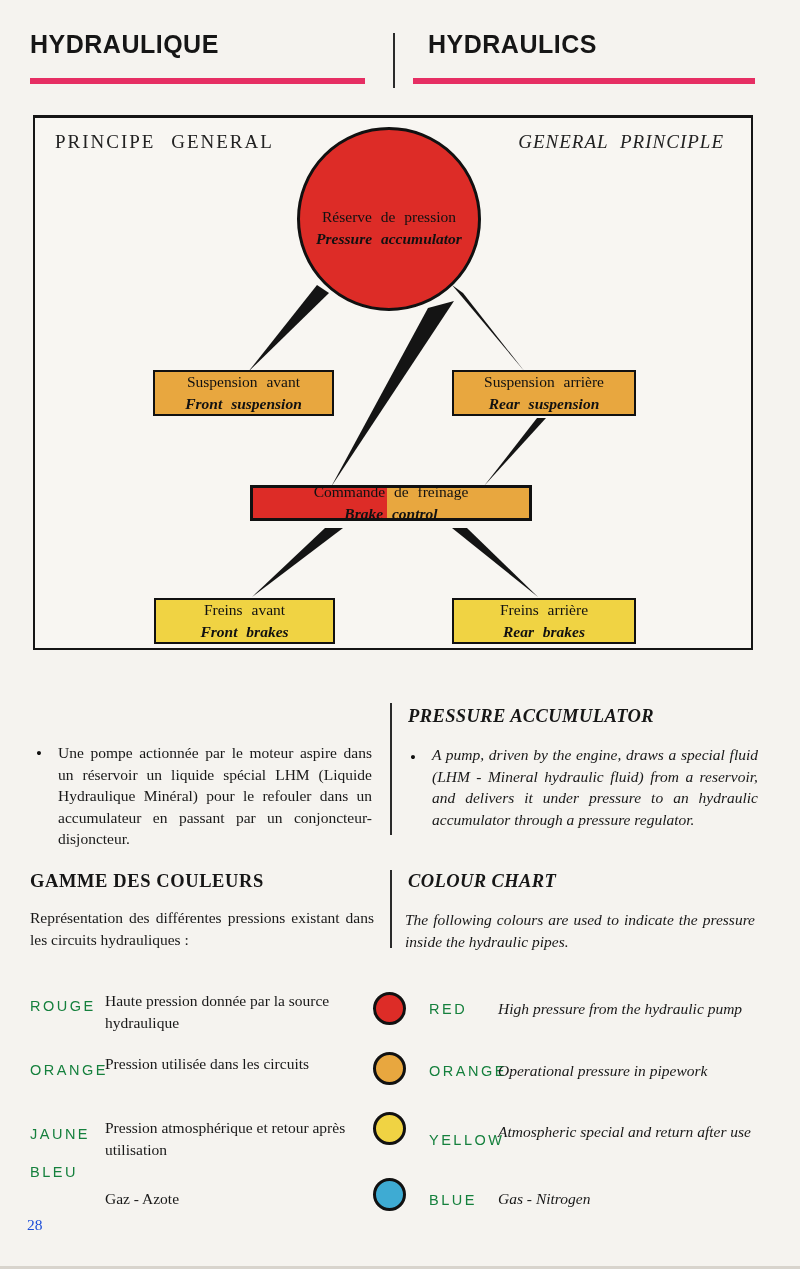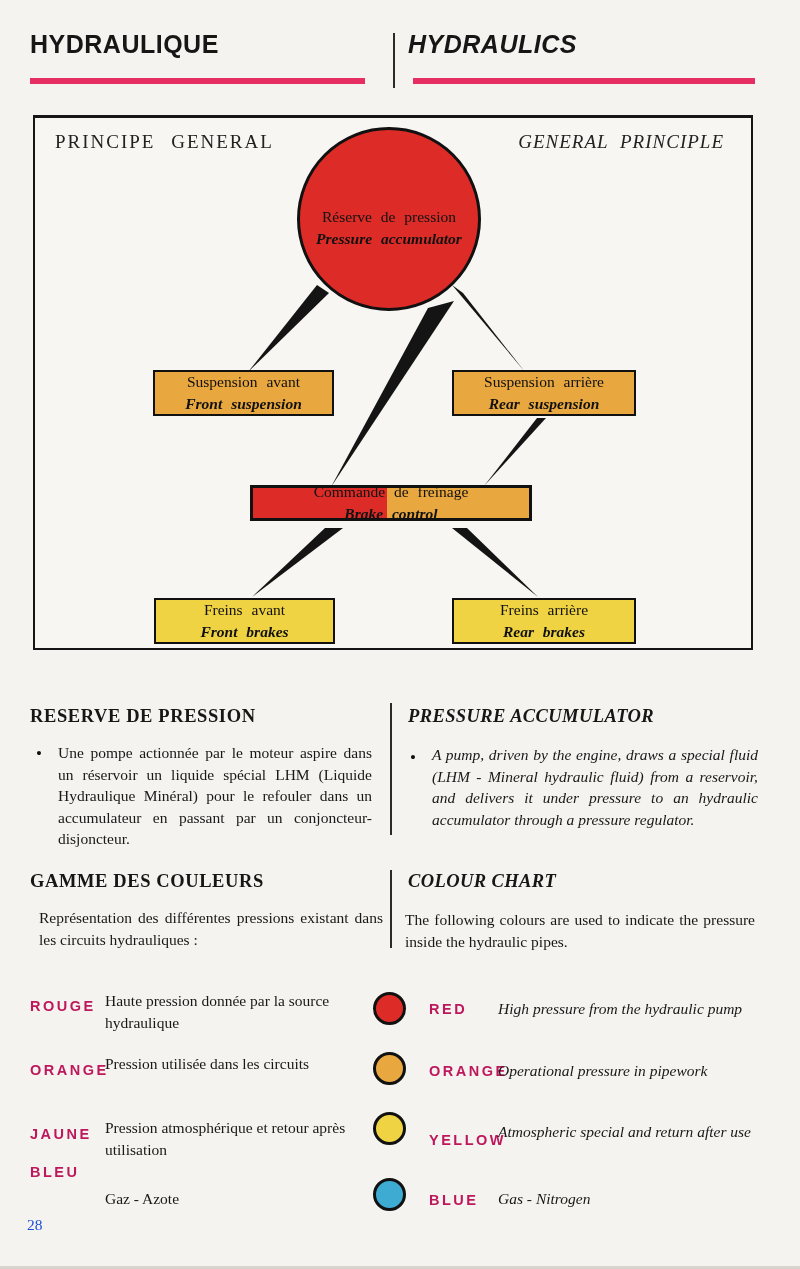--- a/index.html
+++ b/index.html
@@ -3,22 +3,22 @@
 <meta charset="utf-8">
 <style>
   * { margin:0; padding:0; box-sizing:border-box; }
   html,body { width:800px; }
   body { font-family:"Liberation Serif", serif; color:#1b1b1b; }
   .page { position:relative; width:800px; height:1269px; background:#f5f3ef; overflow:hidden; }
 
   
   .h-title-fr { position:absolute; left:30px; top:30px; font-family:"Liberation Sans",sans-serif;
                 font-weight:bold; font-size:25px; letter-spacing:.5px; color:#161616; }
-  .h-title-en { position:absolute; left:408px; top:30px; font-family:"Liberation Sans",sans-serif;
-                font-weight:bold; font-style:italic; font-size:25px; letter-spacing:.5px; color:#161616; }
+  .h-title-en { position:absolute; left:428px; top:30px; font-family:"Liberation Sans",sans-serif;
+                font-weight:bold; font-size:25px; letter-spacing:.5px; color:#161616; }
   .h-divider { position:absolute; left:393px; top:33px; width:2px; height:55px; background:#2a2a2a; }
   .h-bar { position:absolute; top:78px; height:6px; }
   .h-bar.left { left:30px; width:335px; }
   .h-bar.right { left:413px; width:342px; }
 
   
   .d-frame { position:absolute; left:33px; top:115px; width:720px; height:535px;
              border:2px solid #151515; border-top-width:3px; background:#f8f6f2; }
   .d-title-fr { position:absolute; left:55px; top:131px; font-size:19px; letter-spacing:2px; word-spacing:9px; color:#222; }
   .d-title-en { position:absolute; right:76px; top:131px; font-size:19px; font-style:italic; letter-spacing:1px; word-spacing:6px; color:#222; }
@@ -48,26 +48,26 @@
   .sec-divider { position:absolute; left:390px; width:2px; background:#2a2a2a; }
   .sec-div-1 { top:703px; height:132px; }
   .sec-div-2 { top:870px; height:78px; }
 
   .sec-head-fr { position:absolute; left:30px; font-size:18.5px; font-weight:bold; letter-spacing:.6px; color:#161616; }
   .sec-head-en { position:absolute; left:408px; font-size:18.5px; font-weight:bold; font-style:italic; letter-spacing:.4px; color:#161616; }
   .bullet { position:absolute; font-size:17px; color:#111; }
   .sec-body { position:absolute; font-size:15.5px; line-height:21.5px; text-align:justify; color:#181818; }
   .sec-body.fr { left:58px; width:314px; }
   .sec-body.en { left:432px; width:326px; font-style:italic; font-weight:500; }
-  .sec-body.plain-fr { left:30px; width:344px; font-style:normal;margin-left:9px; }
-  .sec-body.plain-en { left:405px; width:350px; }
+  .sec-body.plain-fr { left:30px; width:344px; font-style:normal; }
+  .sec-body.plain-en { left:405px; width:350px; font-style:italic; }
 
   
-  .cc-word { position:absolute; font-family:"Liberation Sans",sans-serif; font-weight:bold;
-             font-size:14.5px; letter-spacing:2.5px; color:#be185d; }
+  .cc-word { position:absolute; font-family:"Liberation Sans",sans-serif; font-weight:normal;
+             font-size:14.5px; letter-spacing:2.5px; color:#15803d; }
   .cc-desc-fr { position:absolute; left:105px; width:268px; font-size:15.5px; line-height:21.5px; color:#181818; }
   .cc-desc-en { position:absolute; left:498px; width:272px; font-size:15.5px; line-height:21.5px;
                 font-style:italic; font-weight:500; color:#181818; }
   .cc-dot { position:absolute; left:373px; width:33px; height:33px; border-radius:50%; border:3px solid #111; }
 
   .page-number { position:absolute; left:27px; top:1216px; font-size:15.5px; color:#1d4ed8; }
   .page-edge { position:absolute; left:0; bottom:0; width:100%; height:3px; background:#d8d4cd; }
 </style>
 </head>
 <body>
@@ -121,21 +121,20 @@
   <div class="d-box box-brk-front" style="background-color: rgb(240, 211, 67);">
     <div class="d-line1">Freins avant</div>
     <div class="d-line2">Front brakes</div>
   </div>
   <div class="d-box box-brk-rear" style="background-color: rgb(240, 211, 67);">
     <div class="d-line1">Freins arrière</div>
     <div class="d-line2">Rear brakes</div>
   </div>
 
   <div class="sec-divider sec-div-1"></div>
-  <div class="sec-head-fr" style="top:706px;">RESERVE DE PRESSION</div>
   <div class="sec-head-en" style="top:706px;">PRESSURE ACCUMULATOR</div>
   <div class="bullet" style="left:36px; top:744px;">•</div>
   <div class="sec-body fr" style="top:742px;">Une pompe actionnée par le moteur aspire dans un réservoir un liquide spécial LHM (Liquide Hydraulique Minéral) pour le refouler dans un accumulateur en passant par un conjoncteur-disjoncteur.</div>
   <div class="bullet" style="left:410px; top:748px;">•</div>
   <div class="sec-body en" style="top:744px;">A pump, driven by the engine, draws a special fluid (LHM - Mineral hydraulic fluid) from a reservoir, and delivers it under pressure to an hydraulic accumulator through a pressure regulator.</div>
 
   <div class="sec-divider sec-div-2"></div>
   <div class="sec-head-fr" style="top:871px;">GAMME DES COULEURS</div>
   <div class="sec-head-en" style="top:871px;">COLOUR CHART</div>
   <div class="sec-body plain-fr" style="top:907px;">Représentation des différentes pressions existant dans les circuits hydrauliques :</div>

